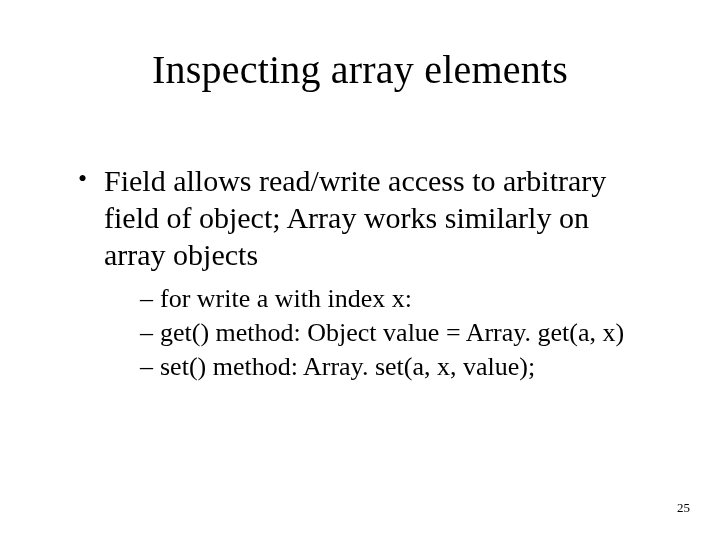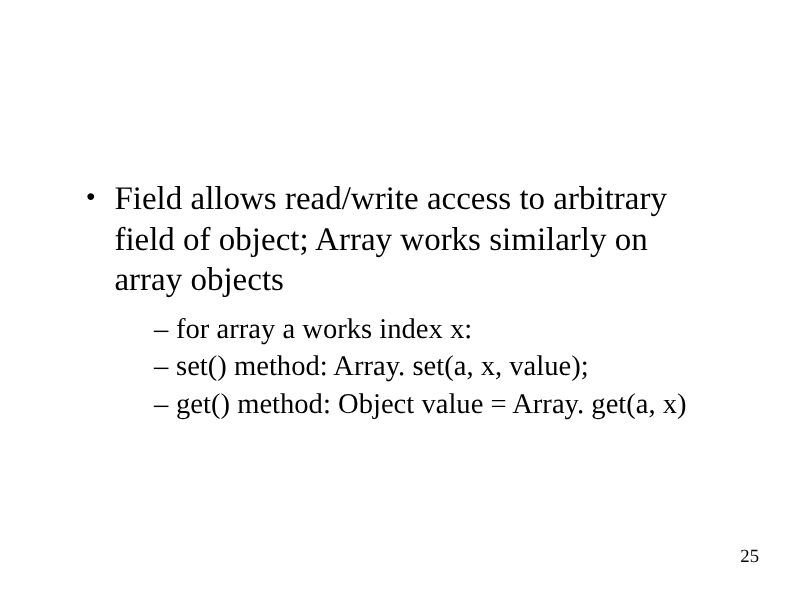--- a/index.html
+++ b/index.html
@@ -67,37 +67,38 @@
   .dashed > li::before {
     content: "–";
     position: absolute;
     left: 0;
     top: 0;
   }
   .pagenum {
     position: absolute;
     right: 30px;
     bottom: 24px;
-    font-size: 17px;
+    font-size: 13px;
   }
 </style>
 </head>
 <body>
 
 <div class="slide">
 
+  <div class="title">Inspecting array elements</div>
 
   <div class="body">
     <ul class="bulleted">
       <li>
         <span>Field allows read/write access to arbitrary field of object; Array works similarly on array objects</span>
         <ul class="dashed">
-          <li>for array a works index x:</li>
+          <li>for write a with index x:</li>
+          <li>get() method: Object value = Array. get(a, x)</li>
           <li>set() method: Array. set(a, x, value);</li>
-          <li>get() method: Object value = Array. get(a, x)</li>
         </ul>
       </li>
     </ul>
   </div>
 
   <div class="pagenum">25</div>
 
 </div>
 
 </body></html>

